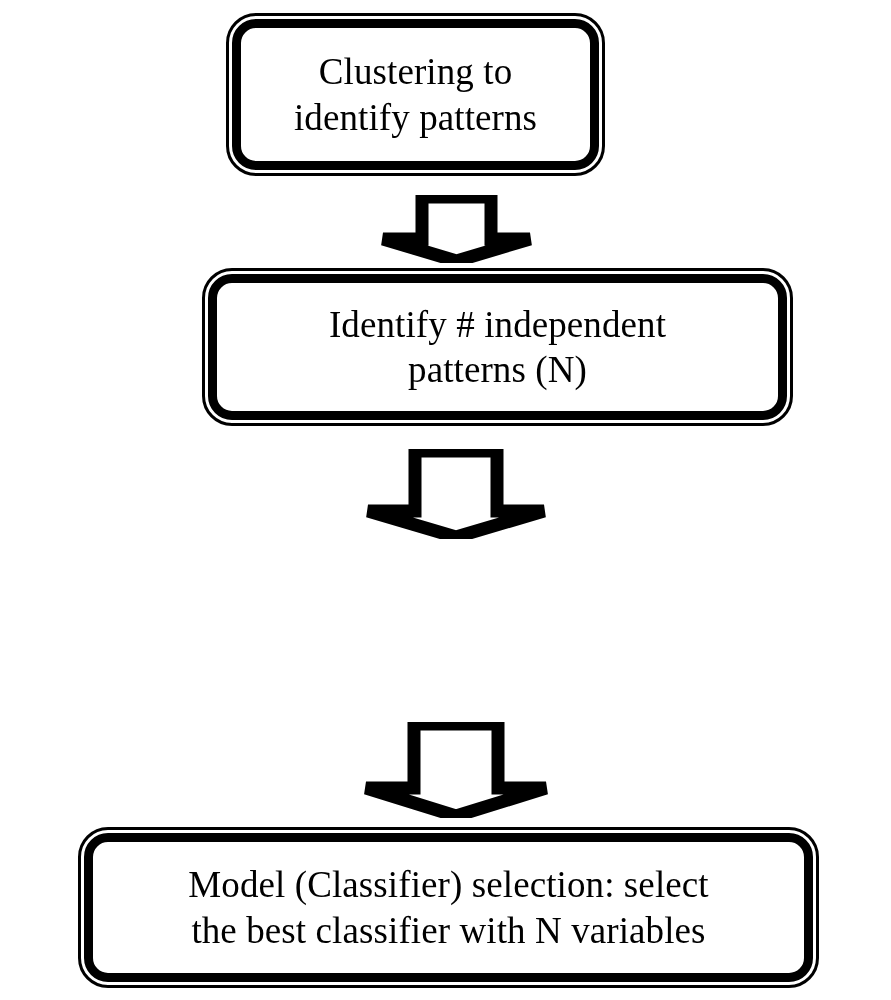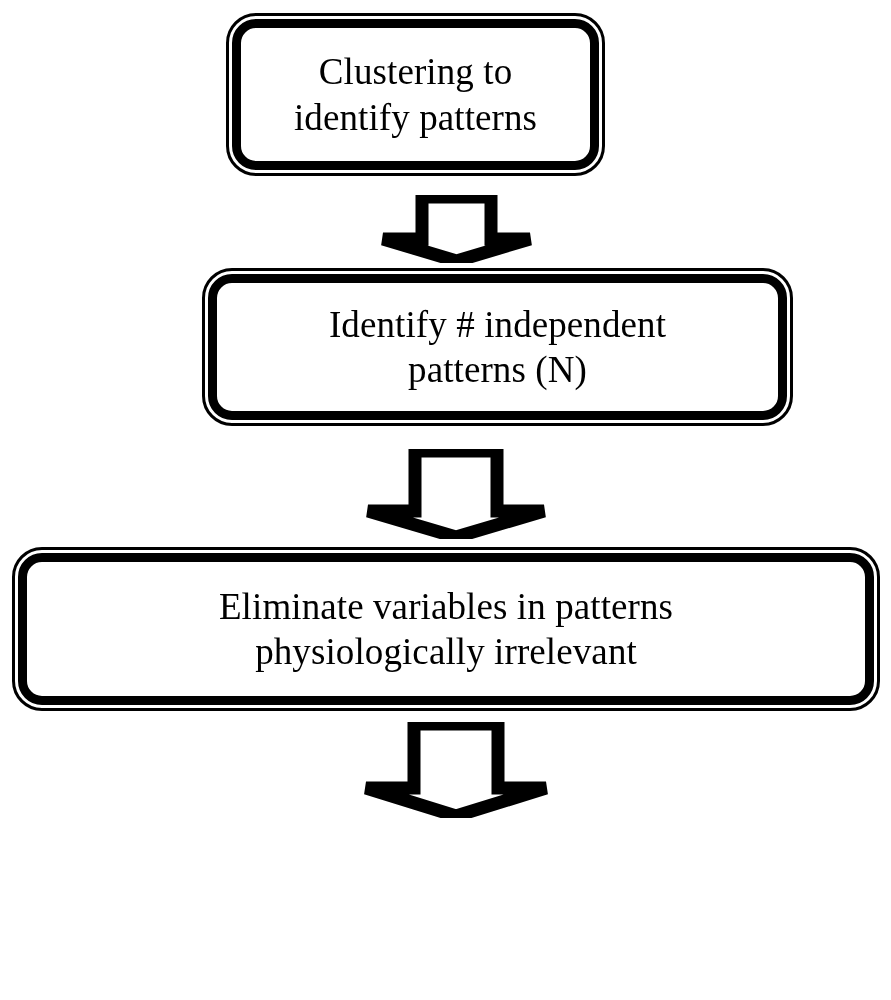--- a/index.html
+++ b/index.html
@@ -83,27 +83,27 @@
 patterns (N)</span>
     </div>
   </div>
 
   <div class="arrow" style="left:366px; top:449px; width:180px; height:90px;">
     <svg viewBox="0 0 180 90" preserveAspectRatio="none" aria-hidden="true">
       <path d="M 49 2 L 131 2 L 131 62 L 178 62 L 90 88 L 2 62 L 49 62 Z" fill="#ffffff" stroke="#000000" stroke-width="13" stroke-linejoin="miter"></path>
     </svg>
   </div>
 
-  <div class="node" style="left:12px; top:547px; width:868px; height:164px;">
-    <div class="node-inner">
-      <span class="node-label">Eliminate variables in patterns
-physiologically irrelevant</span>
-    </div>
-  </div>
 
   <div class="arrow" style="left:364px; top:722px; width:184px; height:96px;">
     <svg viewBox="0 0 184 96" preserveAspectRatio="none" aria-hidden="true">
       <path d="M 50 2 L 134 2 L 134 66 L 182 66 L 92 94 L 2 66 L 50 66 Z" fill="#ffffff" stroke="#000000" stroke-width="13" stroke-linejoin="miter"></path>
     </svg>
   </div>
 
+  <div class="node" style="left:78px; top:827px; width:741px; height:161px;">
+    <div class="node-inner">
+      <span class="node-label">Model (Classifier) selection: select
+the best classifier with N variables</span>
+    </div>
+  </div>
 
 </div>
 
 </body></html>

